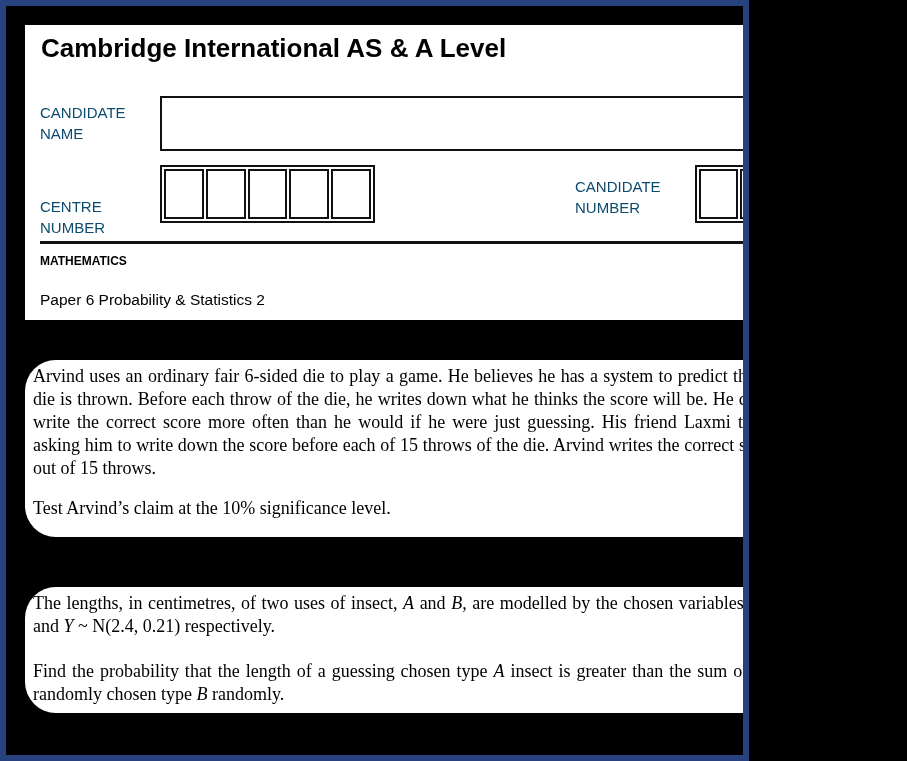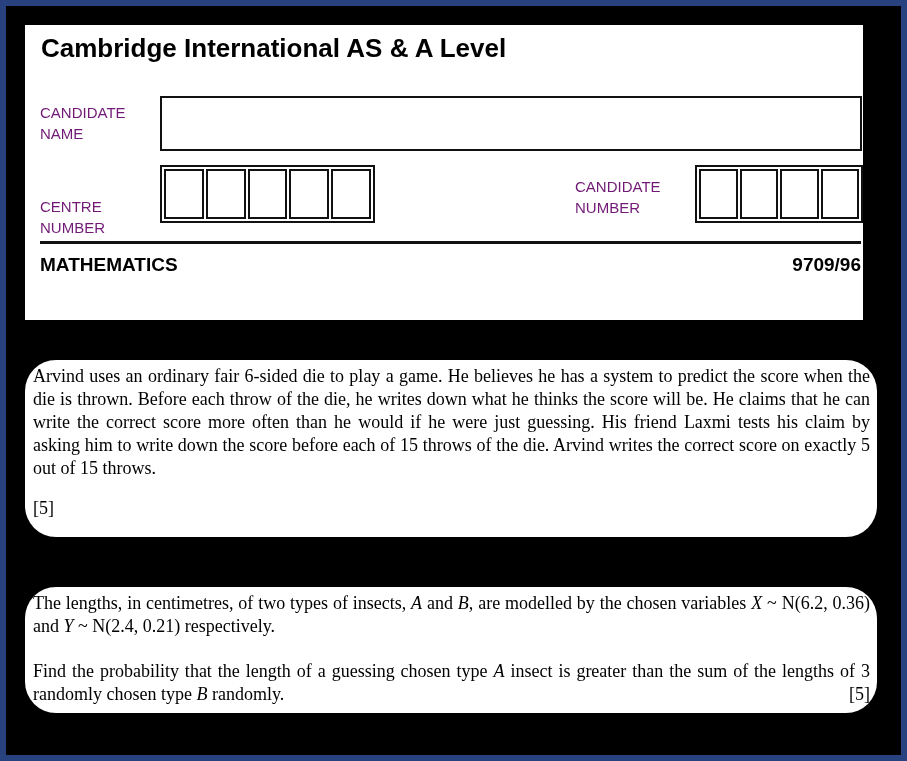--- a/index.html
+++ b/index.html
@@ -1,20 +1,20 @@
 <!DOCTYPE html>
 <html><head>
 <meta charset="utf-8">
 <style>
   html, body { margin: 0; padding: 0; background: #000; }
   * { box-sizing: border-box; }
 
   .canvas {
     position: relative;
-    width: 907px;
+    width: 749px;
     height: 761px;
     background: #000;
     border: 6px solid #27427e;
     overflow: hidden;
     font-family: "Liberation Sans", sans-serif;
     color: #000;
   }
 
   .card {
     position: absolute;
@@ -25,21 +25,21 @@
   .header-card { left: 19px; top: 19px; width: 838px; height: 295px; }
 
   .exam-title {
     position: absolute; left: 16px; top: 8px;
     font-size: 26px; font-weight: bold; letter-spacing: 0px;
     white-space: nowrap;
   }
 
   .field-label {
     position: absolute; left: 15px;
-    font-size: 15px; line-height: 21px; color: #701a75;
+    font-size: 15px; line-height: 21px; color: #0c4a6e;
   }
   .name-label { top: 77px; }
   .num-label  { top: 151px; margin-top: 20px; }
   .cand-num-label { left: 550px; top: 151px; }
 
   .name-box {
     position: absolute; left: 135px; top: 71px;
     width: 702px; height: 55px;
     border: 2px solid #111; background: #fff;
   }
@@ -55,21 +55,21 @@
 
   .header-rule {
     position: absolute; left: 15px; right: 2px; top: 216px;
     height: 3px; background: #111;
   }
 
   .meta-row {
     position: absolute; left: 15px; right: 2px;
     display: flex; justify-content: space-between; align-items: baseline;
   }
-  .subject-row { top: 229px; font-size: 19px; font-weight: bold; }
+  .subject-row { top: 229px; font-size: 12px; font-weight: bold; }
   .paper-row   { top: 266px; font-size: 15.5px; }
   .paper-row .bold { font-weight: bold; }
 
   
   .q-card {
     font-family: "Liberation Serif", serif;
     font-size: 18px; line-height: 23px;
     padding: 5px 7px 0 8px;
     text-align: justify;
     overflow: hidden;
@@ -127,30 +127,35 @@
         <div class="cell"></div>
       </div>
 
     <div class="header-rule"></div>
 
     <div class="meta-row subject-row">
       <span>MATHEMATICS</span>
       <span>9709/96</span>
     </div>
 
+    <div class="meta-row paper-row">
+      <span>Paper 6 Probability &amp; Statistics 2</span>
+      <span class="bold">May/June 2022</span>
+    </div>
   </div>
 
   <div class="card q-card q1-card">
     <p class="q-body"><span>Arvind uses an ordinary fair 6-sided die to play a game. He believes he has a system to predict the score when the die is thrown. Before each throw of the die, he writes down what he thinks the score will be. He claims that he can write the correct score more often than he would if he were just guessing. His friend Laxmi tests his claim by asking him to write down the score before each of 15 throws of the die. Arvind writes the correct score on exactly 5 out of 15 throws.</span></p>
     <div class="prompt-row">
+      <span><span>Test Arvind’s claim at the 10% significance level.</span></span>
       <span>[5]</span>
     </div>
   </div>
 
   <div class="card q-card q2-card">
-    <p class="q-body"><span>The lengths, in centimetres, of two types of insects, </span><span class="it">A</span><span> and </span><span class="it">B</span><span>, are modelled by the chosen variables </span><span class="it">X</span><span> ~ N(6.2, 0.36) and </span><span class="it">Y</span><span> ~ N(2.4, 0.21) respectively.</span></p>
+    <p class="q-body"><span>The lengths, in centimetres, of two uses of insect, </span><span class="it">A</span><span> and </span><span class="it">B</span><span>, are modelled by the chosen variables </span><span class="it">X</span><span> ~ N(6.2, 0.36) and </span><span class="it">Y</span><span> ~ N(2.4, 0.21) respectively.</span></p>
     <p class="prompt-rel">
       <span><span>Find the probability that the length of a guessing chosen type </span><span class="it">A</span><span> insect is greater than the sum of the lengths of 3 randomly chosen type </span><span class="it">B</span><span> randomly.</span></span>
       <span class="marks-abs">[5]</span>
     </p>
   </div>
 
 </div>
 
 </body></html>

